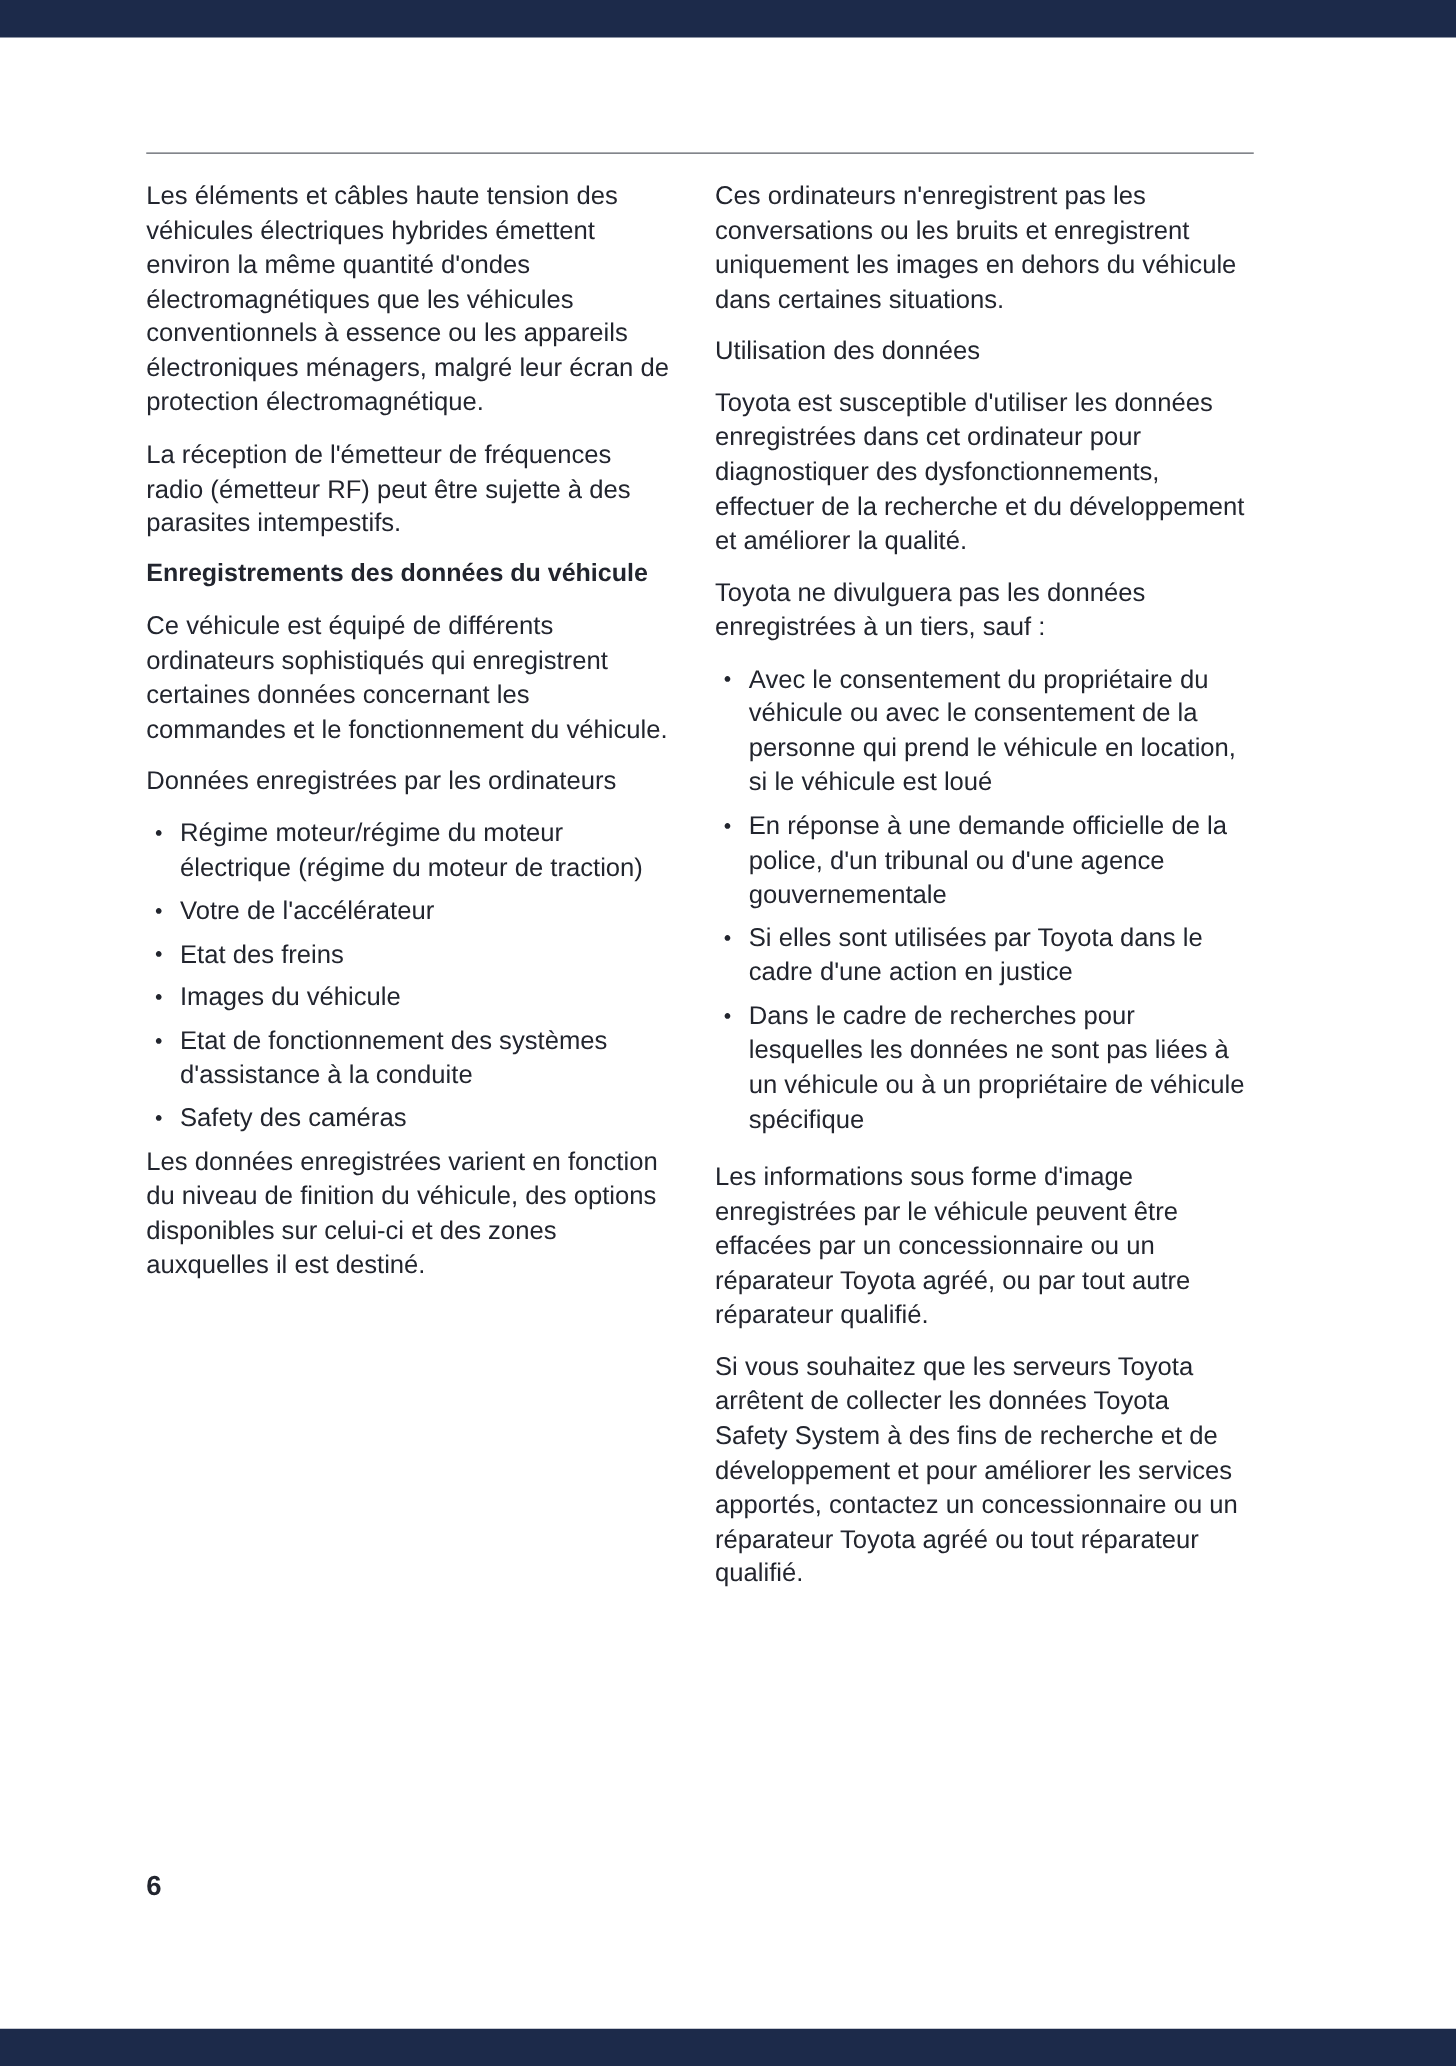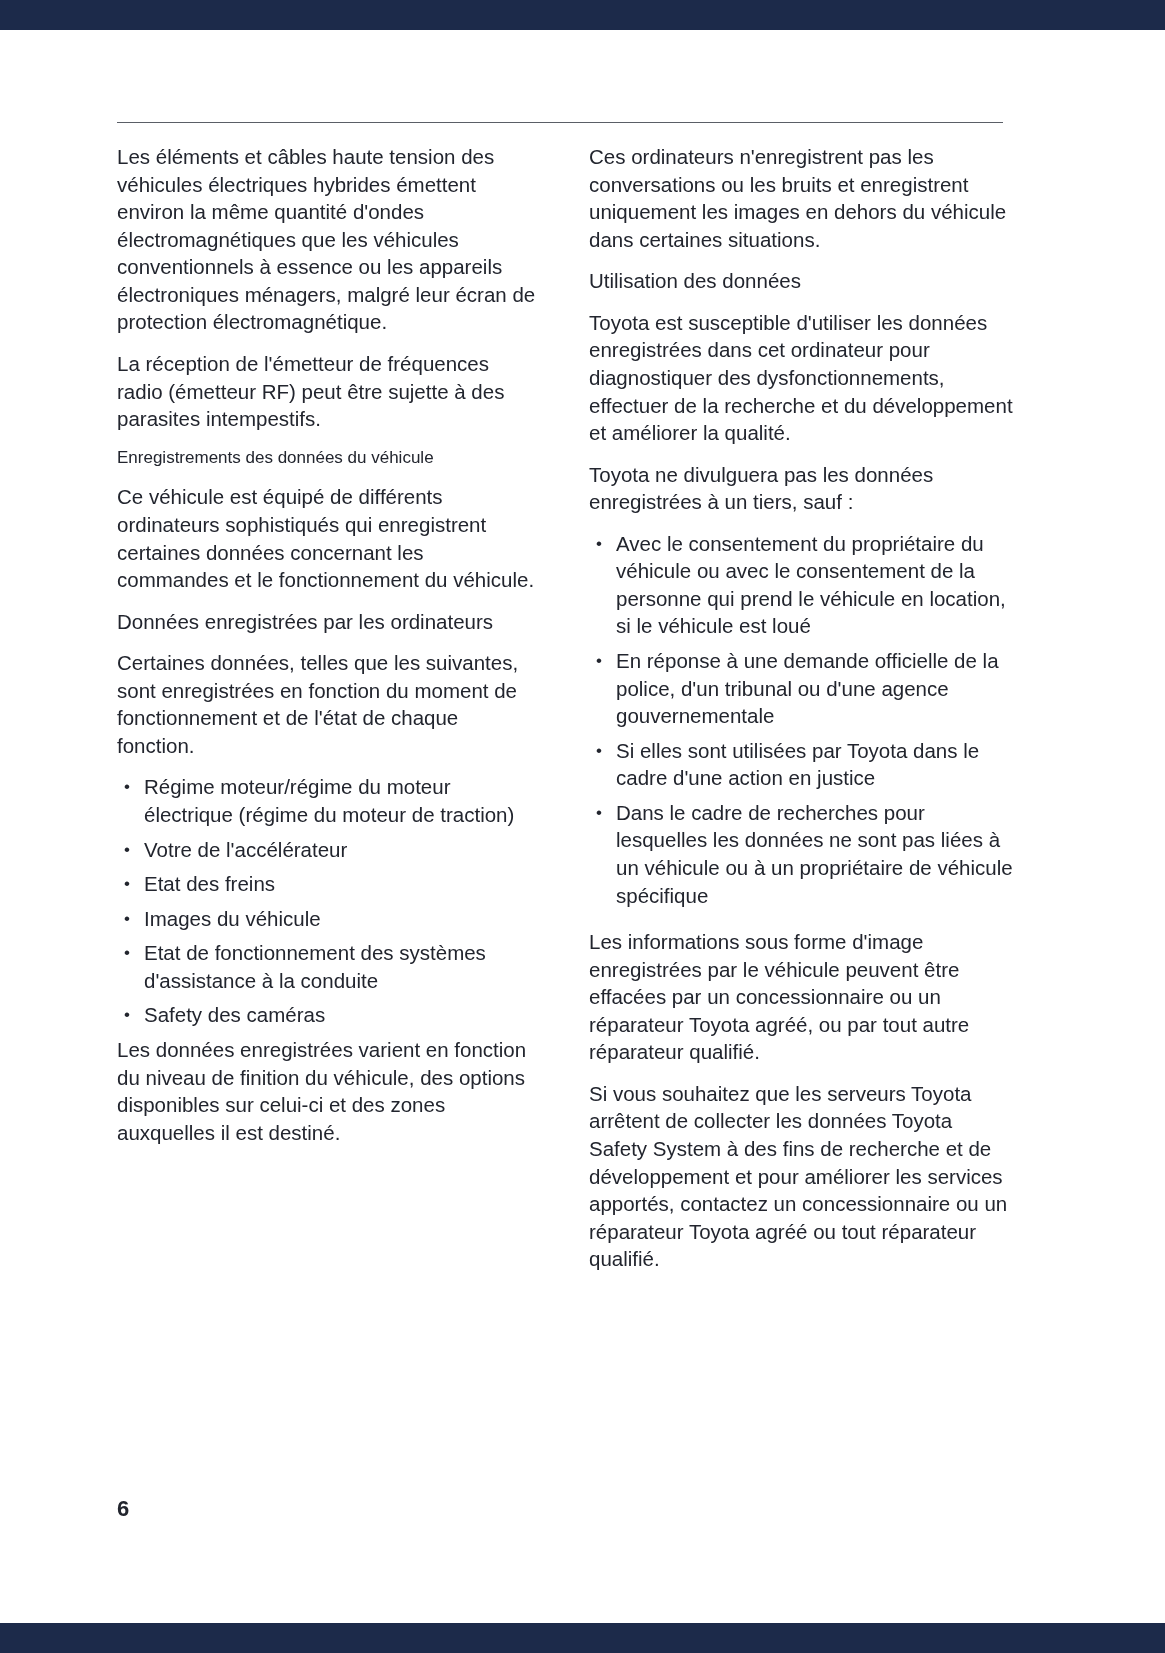--- a/index.html
+++ b/index.html
@@ -33,33 +33,33 @@
   }
   .header-rule{
     position:absolute;top:122px;left:117px;
     width:886px;height:1px;
     background:var(--rule);
     border:none;
   }
   .columns{
     position:absolute;top:143px;left:117px;
     width:893px;
-    display:flex;gap:52px;
+    display:flex;gap:35px;
     align-items:flex-start;
   }
   .col{width:420px;flex:0 0 420px;}
   .col.right{width:425px;flex:0 0 425px;}
   .para{
     font-size:20.5px;line-height:1.345;
     margin-bottom:14px;
     color:var(--text);
   }
   .heading{
-    font-size:17px;line-height:1.28;
-    font-weight:400;
+    font-size:20px;line-height:1.28;
+    font-weight:700;
     margin:7px 0 15px 0;
     color:var(--text);
   }
   .bullet{
     display:flex;
     font-size:20.5px;line-height:1.345;
     margin-bottom:7px;
   }
   .bullet .dot{
     flex:0 0 27px;width:27px;
@@ -89,21 +89,20 @@
   <div class="header-rule"></div>
 
   <div class="columns">
 
     <div class="col left">
       <p class="para">Les éléments et câbles haute tension des véhicules électriques hybrides émettent environ la même quantité d'ondes électromagnétiques que les véhicules conventionnels à essence ou les appareils électroniques ménagers, malgré leur écran de protection électromagnétique.</p>
       <p class="para">La réception de l'émetteur de fréquences radio (émetteur RF) peut être sujette à des parasites intempestifs.</p>
       <h2 class="heading">Enregistrements des données du véhicule</h2>
       <p class="para">Ce véhicule est équipé de différents ordinateurs sophistiqués qui enregistrent certaines données concernant les commandes et le fonctionnement du véhicule.</p>
       <p class="para">Données enregistrées par les ordinateurs</p>
-      <p class="para">Certaines données, telles que les suivantes, sont enregistrées en fonction du moment de fonctionnement et de l'état de chaque fonction.</p>
 
       <div class="bullet">
         <span class="dot">•</span>
         <span class="bt">Régime moteur/régime du moteur électrique (régime du moteur de traction)</span>
       </div>
       <div class="bullet">
         <span class="dot">•</span>
         <span class="bt">Votre de l'accélérateur</span>
       </div>
       <div class="bullet">

